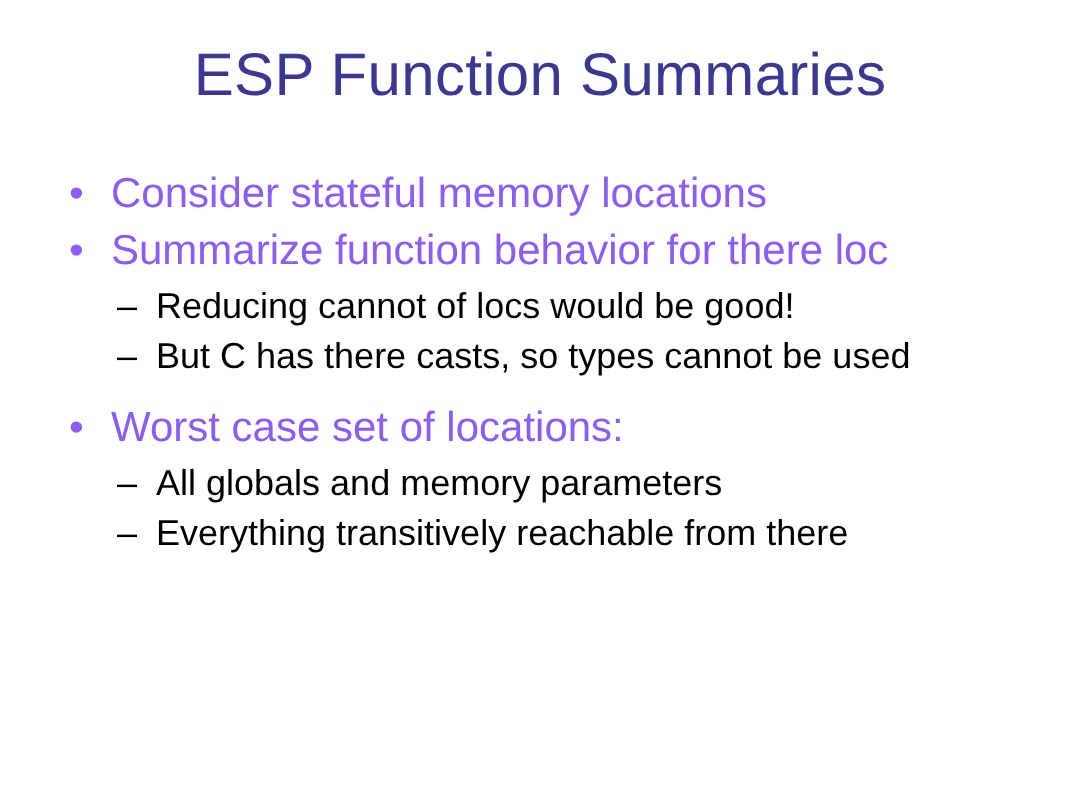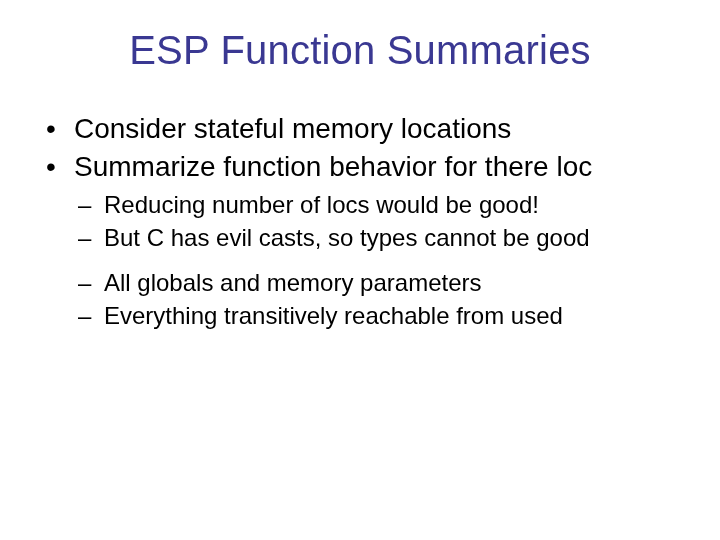--- a/index.html
+++ b/index.html
@@ -17,21 +17,21 @@
     font-weight: 400;
     margin-bottom: 38px;
     letter-spacing: 0.2px;
   }
   ul.level1 {
     list-style: none;
     padding-left: 0;
   }
   ul.level1 > li {
     font-size: 28px;
-    color: #000000;
+    color: #8b5cf6;
     line-height: 1.28;
     margin-bottom: 2px;
     padding-left: 34px;
     position: relative;
   }
   ul.level1 > li::before {
     content: "•";
     position: absolute;
     left: 6px;
     top: 0;
@@ -70,30 +70,33 @@
 
     <li>
       <span>Consider stateful memory locations</span>
     </li>
 
     <li class="spacer-after">
       <span>Summarize function behavior for there loc</span>
     </li>
     <ul class="level2">
       <li>
-        <span>Reducing number of locs would be good!</span>
+        <span>Reducing cannot of locs would be good!</span>
       </li>
       <li>
-        <span>But C has evil casts, so types cannot be good</span>
+        <span>But C has there casts, so types cannot be used</span>
       </li>
     </ul>
 
+    <li class="spacer-after">
+      <span>Worst case set of locations:</span>
+    </li>
     <ul class="level2">
       <li>
         <span>All globals and memory parameters</span>
       </li>
       <li>
-        <span>Everything transitively reachable from used</span>
+        <span>Everything transitively reachable from there</span>
       </li>
     </ul>
 
   </ul>
 </div>
 
 </body></html>

